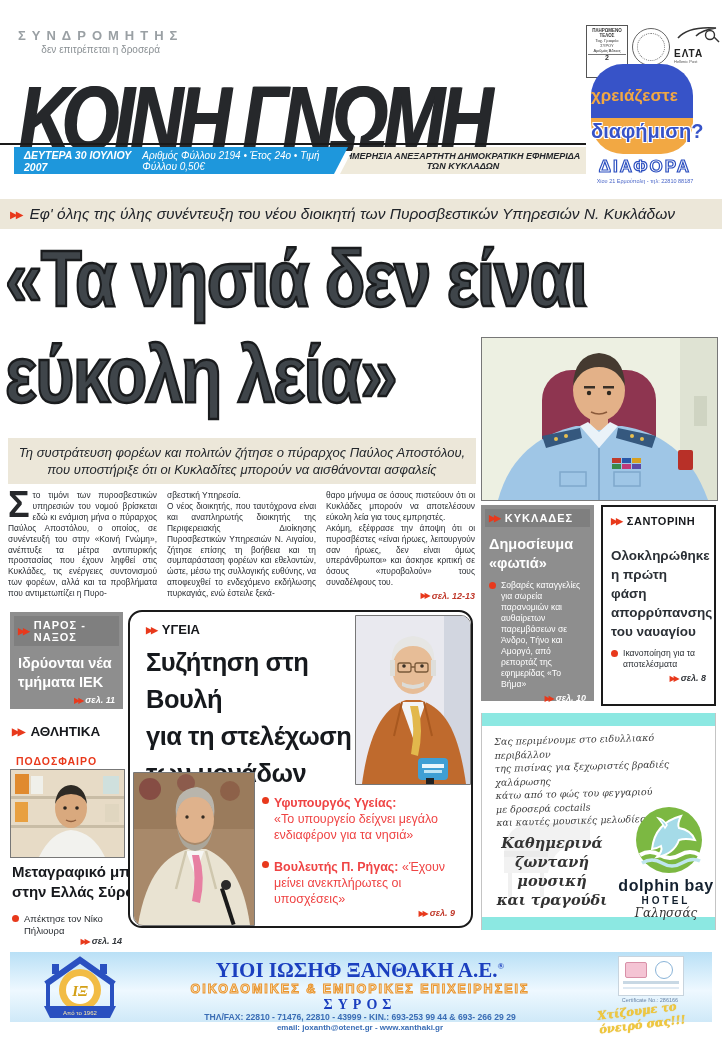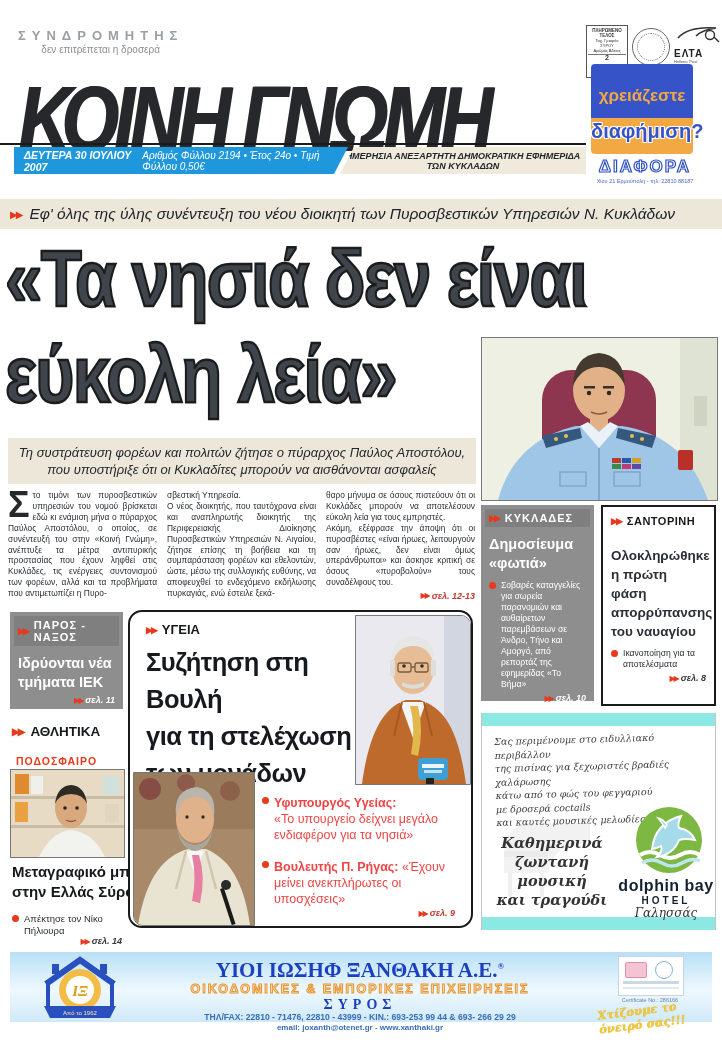--- a/index.html
+++ b/index.html
@@ -21,21 +21,21 @@
     clip-path:polygon(14px 0,100% 0,100% 100%,0 100%);font-weight:bold;font-style:italic;font-size:9px;text-align:center;}
   
   .stampbox{border:1px solid #555;background:#fff;font-size:4px;text-align:center;line-height:5px;padding:2px 1px;color:#333;}
   .stampbox .b{font-weight:bold;font-size:4.5px;}
   .stampbox .num{font-size:7px;font-weight:bold;border-top:1px solid #777;margin-top:1px;}
   .circstamp{border:1.5px solid #666;border-radius:50%;}
   .circstamp .inner{position:absolute;inset:4px;border:1px dotted #777;border-radius:50%;}
   .elta-word{font-weight:bold;font-size:10px;color:#222;letter-spacing:1px;}
   .elta-sub{font-size:4px;color:#555;}
   
-  .adbox{border-radius:4px;background:linear-gradient(180deg,#3753c8 0 60%,#f2a843 60% 100%);text-align:center;}
+  .adbox{border-radius:32px;background:linear-gradient(180deg,#3753c8 0 60%,#f2a843 60% 100%);}
   .ad-line1{color:#f2a843;font-size:17px;font-weight:bold;padding-top:22px;}
   .ad-line2{color:#3753c8;font-size:20px;font-weight:bold;margin-top:14px;
     text-shadow:-1px -1px 0 #fff,1px -1px 0 #fff,-1px 1px 0 #fff,1px 1px 0 #fff;}
   .ad-brand{font-size:17px;font-weight:bold;letter-spacing:2px;color:#fff;
     -webkit-text-stroke:1.2px #2d50c0;text-align:center;}
   .ad-addr{font-size:5.5px;color:#4a66c8;text-align:center;margin-top:1px;}
   
   .kicker{background:#ece7d9;display:flex;align-items:center;padding-left:10px;gap:8px;}
   .kicker-text{font-style:italic;font-size:15.5px;color:#20242a;}
   .arrow{color:#e8391c;font-size:10px;letter-spacing:-2px;}

